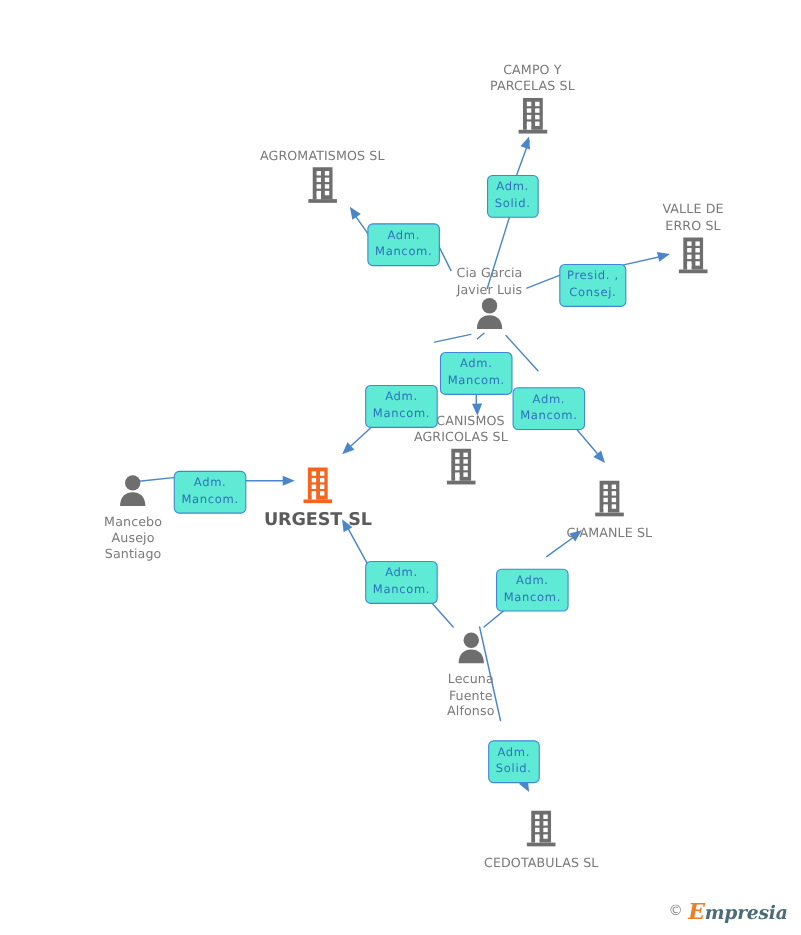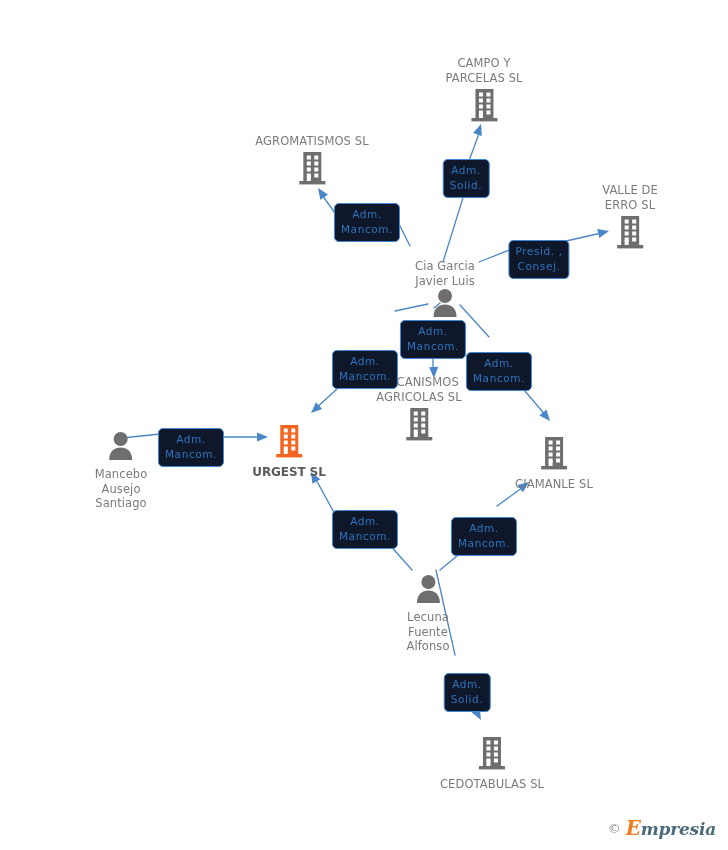--- a/index.html
+++ b/index.html
@@ -45,33 +45,33 @@
   }
   .node.company .caption {
     margin-top: 2px;
   }
   .node.person .caption {
     margin-top: 2px;
   }
   .node.focus .caption {
     color: #5b5b5b;
     font-weight: bold;
-    font-size: 12px;
+    font-size: 16px;
     letter-spacing: -0.1px;
   }
   .node.company .caption.above {
     margin-top: 0;
     margin-bottom: 2px;
   }
   .lbl {
     position: absolute;
     box-sizing: border-box;
     border: 1.4px solid #3f87d4;
     border-radius: 5px;
-    background: #0f172a;
+    background: #5eead4;
     color: #2f73ba;
     font-family: "DejaVu Sans", sans-serif;
     font-size: 10.5px;
     line-height: 15px;
     text-align: center;
     padding: 3px 6px 4px 6px;
     white-space: pre-line;
     transform: translateX(-50%);
     letter-spacing: 0.6px;
   }
@@ -171,21 +171,21 @@
             <rect x="17" y="5.5" width="4" height="4" fill="#ffffff"></rect>
             <rect x="9.5" y="11.5" width="4" height="4" fill="#ffffff"></rect>
             <rect x="17" y="11.5" width="4" height="4" fill="#ffffff"></rect>
             <rect x="9.5" y="17.5" width="4" height="4" fill="#ffffff"></rect>
             <rect x="17" y="17.5" width="4" height="4" fill="#ffffff"></rect>
             <rect x="9.5" y="23.5" width="4" height="4" fill="#ffffff"></rect>
             <rect x="17" y="23.5" width="4" height="4" fill="#ffffff"></rect>
             <rect x="9.5" y="25.5" width="4" height="5.5" fill="#ffffff"></rect>
           </svg></span>
       </div>
-      <div class="node company" style="left: 312px; top: 133.5px;">
+      <div class="node company" style="left: 293px; top: 133.5px;">
         <span class="caption above">AGROMATISMOS SL</span>
         <span class="glyph"><svg width="30" height="36" viewBox="0 0 30 36">
             <path d="M6 2 H24 V31 H6 Z" fill="#6e6e6e"></path>
             <rect x="2" y="31" width="26" height="3.4" fill="#6e6e6e"></rect>
             <rect x="9.5" y="5.5" width="4" height="4" fill="#ffffff"></rect>
             <rect x="17" y="5.5" width="4" height="4" fill="#ffffff"></rect>
             <rect x="9.5" y="11.5" width="4" height="4" fill="#ffffff"></rect>
             <rect x="17" y="11.5" width="4" height="4" fill="#ffffff"></rect>
             <rect x="9.5" y="17.5" width="4" height="4" fill="#ffffff"></rect>
             <rect x="17" y="17.5" width="4" height="4" fill="#ffffff"></rect>
@@ -204,21 +204,21 @@
             <rect x="17" y="5.5" width="4" height="4" fill="#ffffff"></rect>
             <rect x="9.5" y="11.5" width="4" height="4" fill="#ffffff"></rect>
             <rect x="17" y="11.5" width="4" height="4" fill="#ffffff"></rect>
             <rect x="9.5" y="17.5" width="4" height="4" fill="#ffffff"></rect>
             <rect x="17" y="17.5" width="4" height="4" fill="#ffffff"></rect>
             <rect x="9.5" y="23.5" width="4" height="4" fill="#ffffff"></rect>
             <rect x="17" y="23.5" width="4" height="4" fill="#ffffff"></rect>
             <rect x="9.5" y="25.5" width="4" height="5.5" fill="#ffffff"></rect>
           </svg></span>
       </div>
-      <div class="node person" style="left: 445px; top: 257px;">
+      <div class="node person" style="left: 445px; top: 239px;">
         <span class="caption above">Cia Garcia
 Javier Luis</span>
         <span class="glyph"><svg width="28" height="30" viewBox="0 0 28 30">
             <circle cx="14" cy="8" r="7" fill="#6e6e6e"></circle>
             <path d="M2.5 29 C2.5 20.5 7.5 16.5 14 16.5 C20.5 16.5 25.5 20.5 25.5 29 Z" fill="#6e6e6e"></path>
           </svg></span>
       </div>
       <div class="node company" style="left: 419px; top: 375px;">
         <span class="caption above">MECANISMOS
 AGRICOLAS SL</span>

